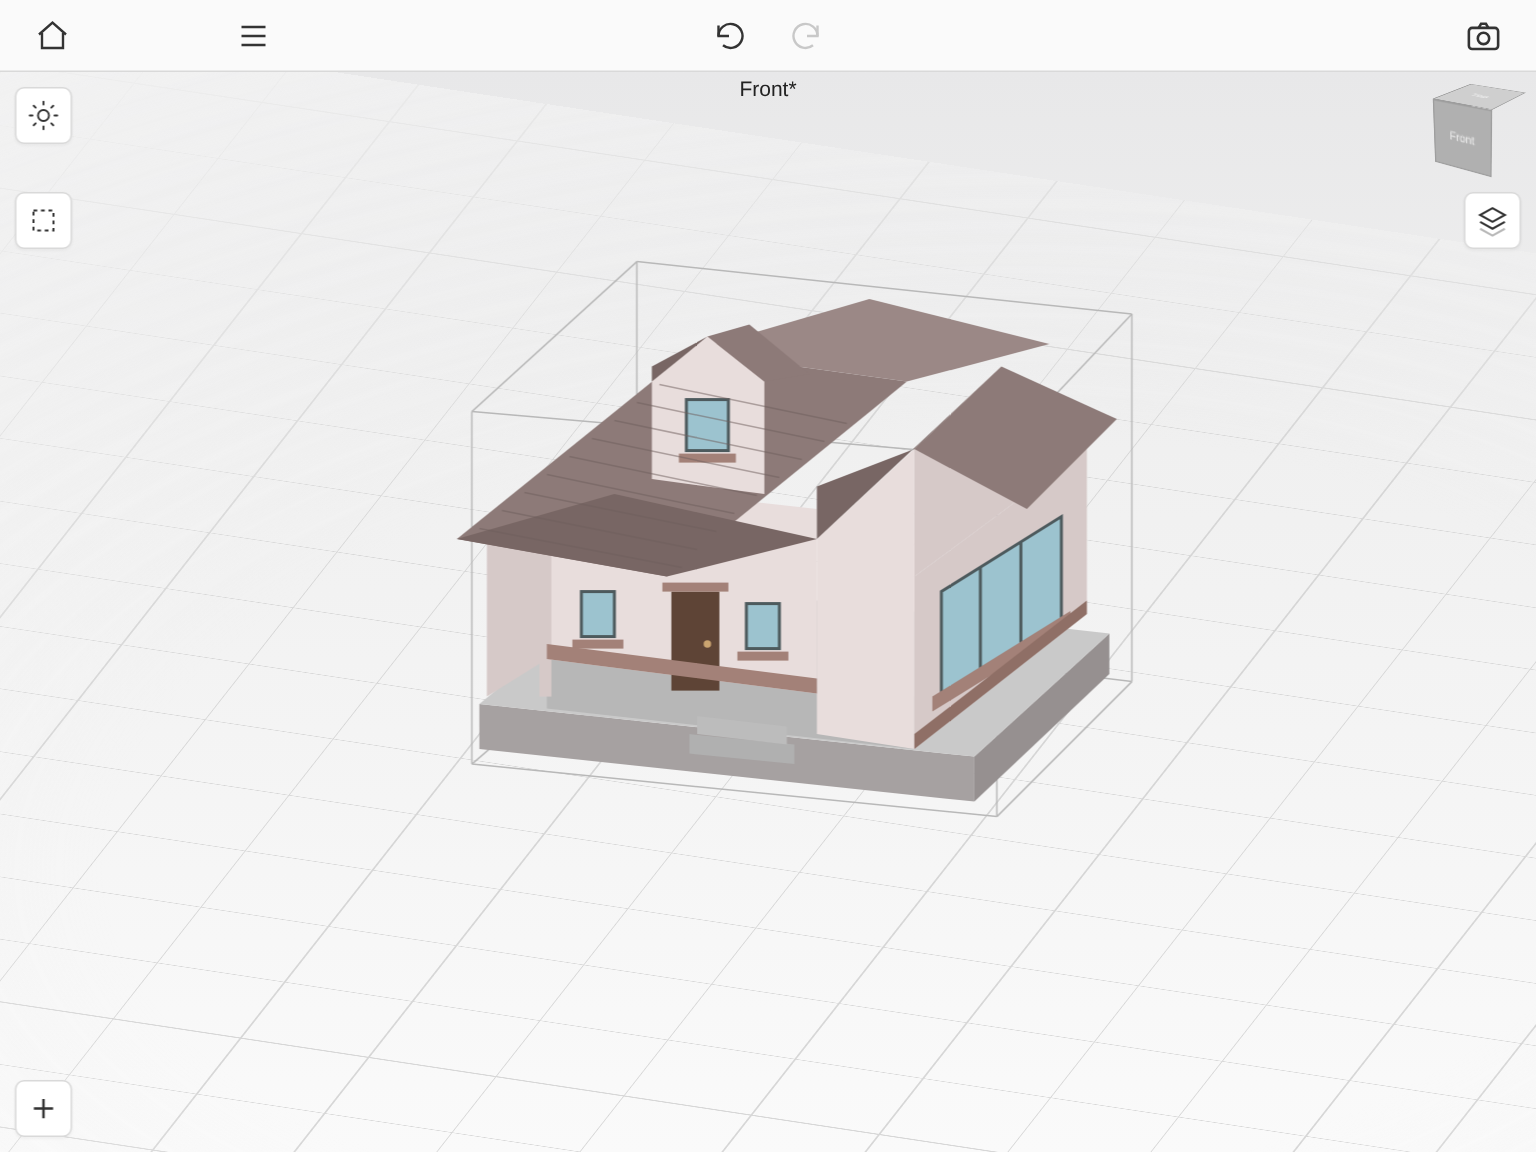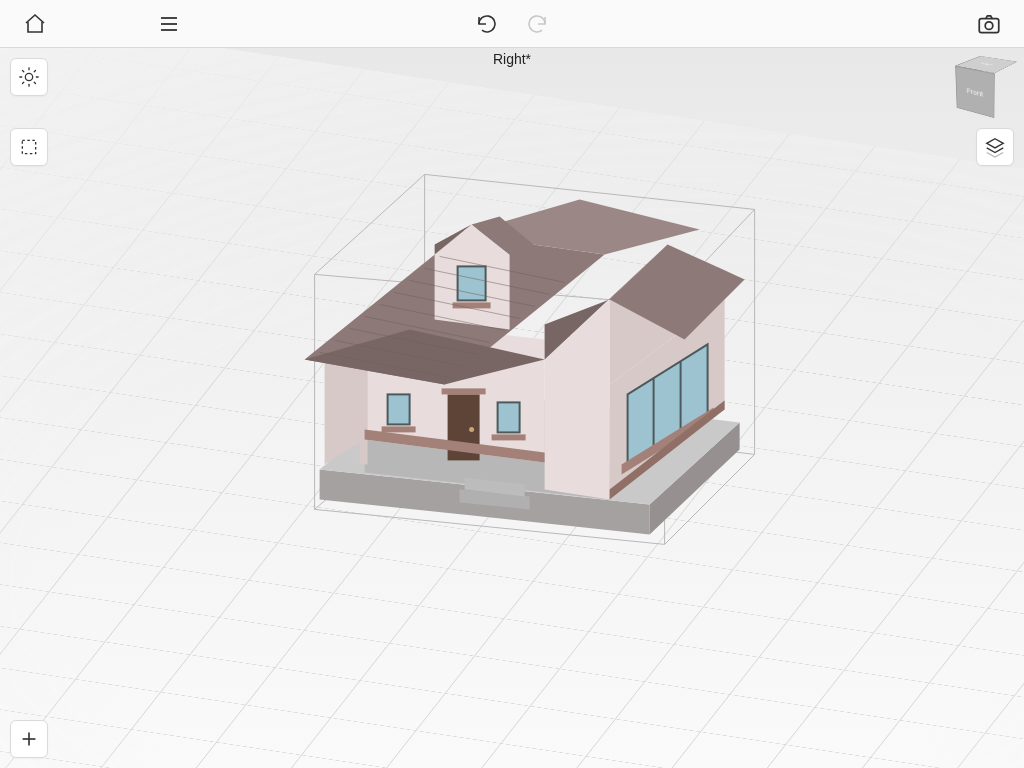--- a/index.html
+++ b/index.html
@@ -227,21 +227,21 @@
     <div class="icon-btn" title="Camera">
       <svg width="26" height="26" viewBox="0 0 24 24" fill="none" stroke="currentColor" stroke-width="1.6">
           <rect x="3" y="7" width="18" height="13" rx="2"></rect>
           <circle cx="12" cy="13.5" r="3.5"></circle>
           <path d="M9 7l1.5-2.5h3L15 7"></path>
         </svg>
     </div>
   </div>
 </div>
 
-<div class="doc-title">Right*</div>
+<div class="doc-title">Front*</div>
 
 <div id="btn-sun" class="tool-btn" title="Lighting">
   <svg width="22" height="22" viewBox="0 0 24 24" fill="none" stroke="currentColor" stroke-width="1.4">
       <circle cx="12" cy="12" r="4"></circle>
       <g stroke-linecap="round">
         <line x1="12" y1="2" x2="12" y2="4"></line>
         <line x1="12" y1="20" x2="12" y2="22"></line>
         <line x1="2" y1="12" x2="4" y2="12"></line>
         <line x1="20" y1="12" x2="22" y2="12"></line>
         <line x1="4.9" y1="4.9" x2="6.3" y2="6.3"></line>

